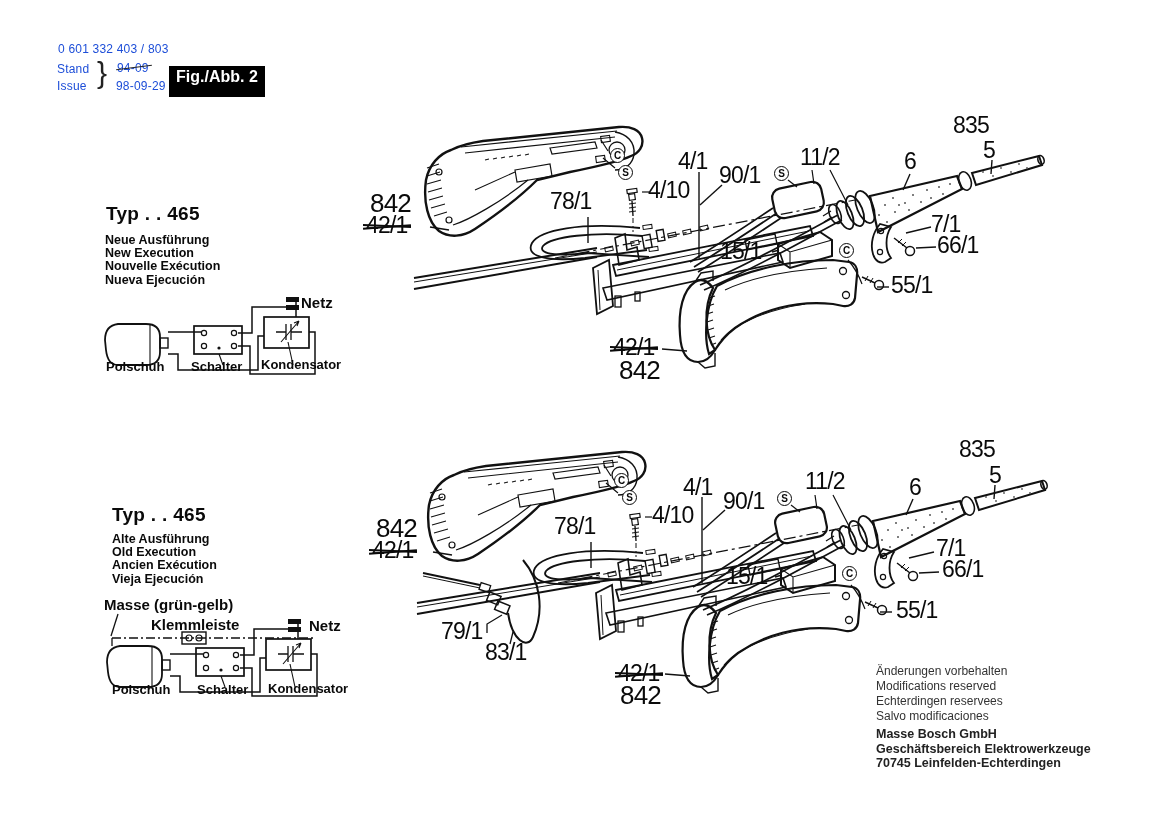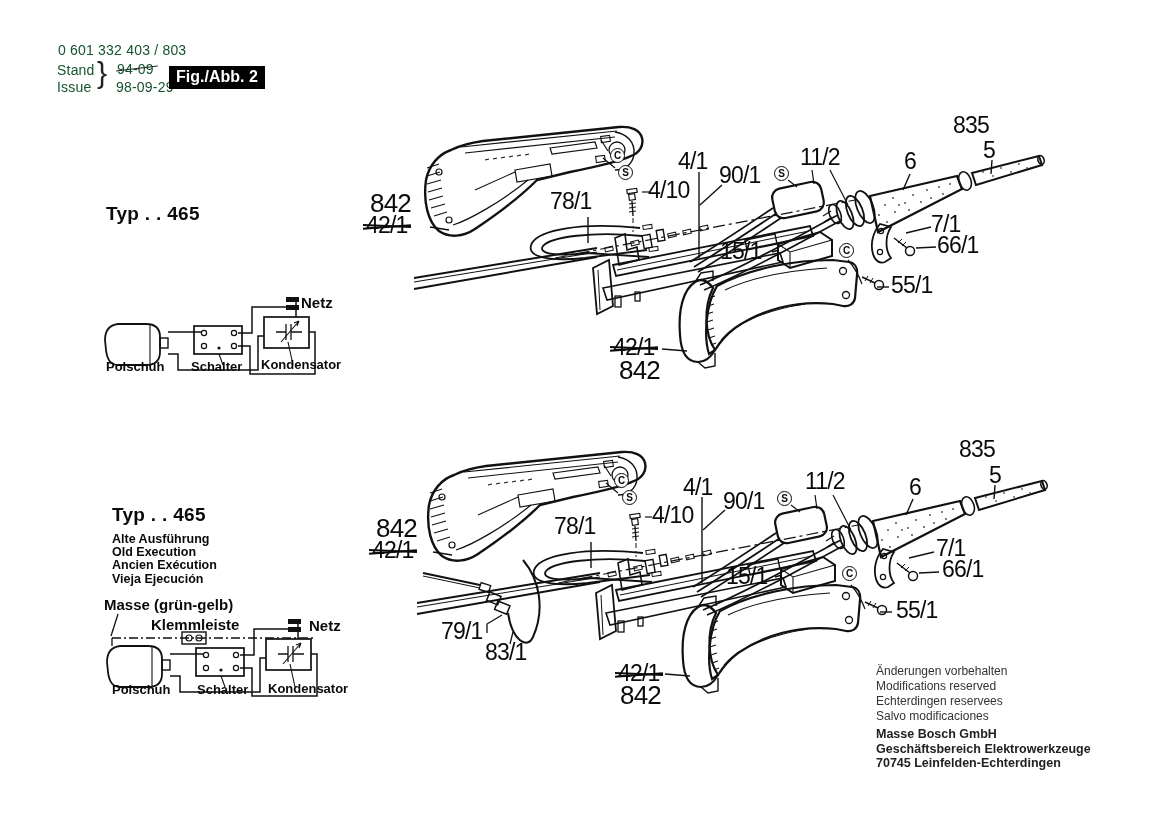--- a/index.html
+++ b/index.html
@@ -1,22 +1,22 @@
 <!DOCTYPE html>
 <html><head>
 <meta charset="utf-8">
 <style>
   html,body{margin:0;padding:0;background:#fff;}
   #page{position:relative;width:1175px;height:830px;background:#fff;overflow:hidden;
         font-family:"Liberation Sans","DejaVu Sans",sans-serif;color:#111;}
   .abs{position:absolute;}
   
-  .hsmall{font-size:14px;color:#14532d;letter-spacing:0.2px;white-space:nowrap;}
+  .hsmall{font-size:12px;color:#1d4ed8;letter-spacing:0.2px;white-space:nowrap;}
   .brace{font-size:30px;font-weight:400;line-height:30px;color:#222;}
-  .badge{background:#000;color:#fff;font-weight:bold;font-size:16px;padding:2px 7px 3px 7px;white-space:nowrap;}
+  .badge{background:#000;color:#fff;font-weight:bold;font-size:16px;padding:2px 7px 11px 7px;white-space:nowrap;}
   .strike1{position:relative;display:inline-block;}
   .strike1::after{content:'';position:absolute;left:-4%;right:-10%;top:45%;border-top:1.6px solid #222;transform:rotate(-7deg);}
   
   .co{position:absolute;font-weight:normal;font-size:23px;letter-spacing:-0.8px;line-height:23px;color:#0a0a0a;white-space:nowrap;}
   .co-lg{font-size:26px;line-height:26px;}
   .xstrike{position:relative;display:inline-block;}
   .xstrike::after{content:'';position:absolute;left:-7%;right:-9%;top:52%;border-top:2.6px solid #0a0a0a;transform:rotate(-4deg);}
   .xstrike::before{content:'';position:absolute;left:-7%;right:-9%;top:46%;border-top:2px solid #0a0a0a;transform:rotate(2.5deg);}
   .circ{position:absolute;width:13px;height:13px;border:1.6px solid #0a0a0a;border-radius:50%;
         font-size:10px;font-weight:bold;text-align:center;line-height:13px;color:#0a0a0a;background:#fff;}
@@ -234,20 +234,26 @@
 
   <div class="abs hsmall" style="left:58px;top:42px;">0 601 332 403 / 803</div>
   <div class="abs hsmall" style="left:57px;top:62px;">Stand</div>
   <div class="abs hsmall" style="left:57px;top:79px;">Issue</div>
   <div class="abs brace" style="left:97px;top:58px;">}</div>
   <div class="abs hsmall" style="left:117px;top:61px;"><span class="strike1">94-09</span></div>
   <div class="abs hsmall" style="left:116px;top:79px;">98-09-29</div>
   <div class="abs badge" style="left:169px;top:66px;">Fig./Abb. 2</div>
 
   <div class="typ" style="left:106px;top:203px;">Typ . . 465</div>
+  <div class="exec" style="left:105px;top:234px;">
+    <div>Neue Ausführung</div>
+    <div>New Execution</div>
+    <div>Nouvelle Exécution</div>
+    <div>Nueva Ejecución</div>
+  </div>
   <div class="wlabel2" style="left:301px;top:294px;">Netz</div>
   <div class="wlabel" style="left:106px;top:359px;">Polschuh</div>
   <div class="wlabel" style="left:191px;top:359px;">Schalter</div>
   <div class="wlabel" style="left:261px;top:357px;">Kondensator</div>
 
   <div class="typ" style="left:112px;top:504px;">Typ . . 465</div>
   <div class="exec" style="left:112px;top:533px;">
     <div>Alte Ausführung</div>
     <div>Old Execution</div>
     <div>Ancien Exécution</div>

